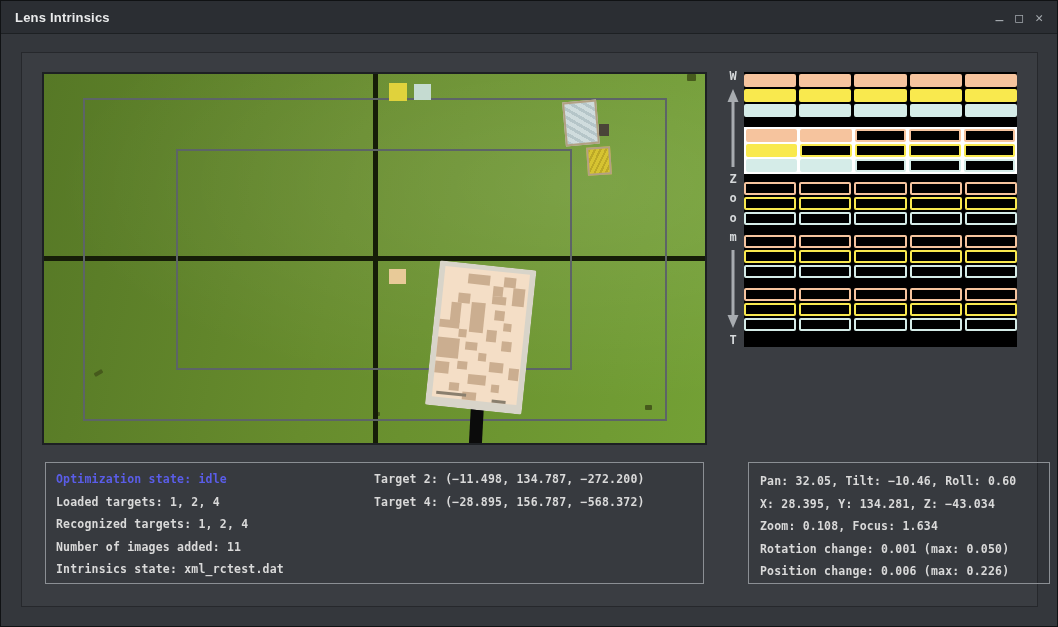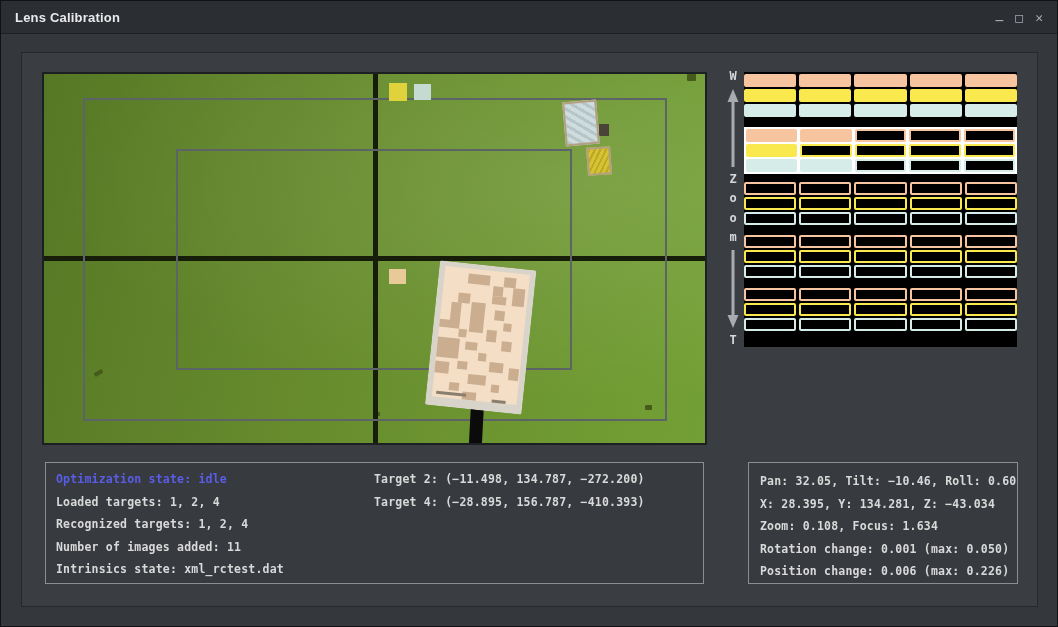--- a/index.html
+++ b/index.html
@@ -57,34 +57,34 @@
   .zg-group{margin-bottom:10px;}
   .zg-group.highlight{background:#ffffff;padding:2px;margin-bottom:8px;}
   .zg-row{display:flex;gap:3px;margin-bottom:2px;}
   .zg-row:last-child{margin-bottom:0;}
   .zg-cell{flex:1;height:13px;border-radius:2px;border:2px solid var(--c);box-sizing:border-box;}
   .zg-cell.filled{background:var(--c);}
   .zg-cell.outlined{background:#000;}
   
   .panel{position:absolute;border:1px solid #8b8f94;box-sizing:border-box;background:rgba(0,0,0,0.04);}
   .panel.status{left:44px;top:461px;width:659px;height:122px;}
-  .panel.camstate{left:747px;top:461px;width:270px;height:122px;}
+  .panel.camstate{left:747px;top:461px;width:302px;height:122px;}
   .tcol{position:absolute;top:5px;}
   .tcol.left{left:10px;}
   .tcol.mid{left:328px;}
   .tline{font-size:11.5px;font-weight:bold;color:#d9d9d9;line-height:22.5px;white-space:pre;letter-spacing:0.2px;}
   .panel.camstate .tcol{top:7px;left:11px;}
 </style>
 </head>
 <body>
 
 <div class="window">
 
   <div class="titlebar">
-    <span class="title">Lens Calibration</span>
+    <span class="title">Lens Intrinsics</span>
     <div class="win-controls">
       <span class="min">_</span>
       <span class="max">□</span>
       <span class="cls">✕</span>
     </div>
   </div>
 
   <div class="content-panel"></div>
 
   <div class="camera-view">
@@ -282,21 +282,21 @@
   <div class="panel status">
     <div class="tcol left">
       <div class="tline" style="color: rgb(90, 93, 232);">Optimization state: idle</div>
       <div class="tline">Loaded targets: 1, 2, 4</div>
       <div class="tline">Recognized targets: 1, 2, 4</div>
       <div class="tline">Number of images added: 11</div>
       <div class="tline">Intrinsics state: xml_rctest.dat</div>
     </div>
     <div class="tcol mid">
       <div class="tline">Target 2: (−11.498, 134.787, −272.200)</div>
-      <div class="tline">Target 4: (−28.895, 156.787, −410.393)</div>
+      <div class="tline">Target 4: (−28.895, 156.787, −568.372)</div>
     </div>
   </div>
 
   <div class="panel camstate">
     <div class="tcol">
       <div class="tline">Pan: 32.05, Tilt: −10.46, Roll: 0.60</div>
       <div class="tline">X: 28.395, Y: 134.281, Z: −43.034</div>
       <div class="tline">Zoom: 0.108, Focus: 1.634</div>
       <div class="tline">Rotation change: 0.001 (max: 0.050)</div>
       <div class="tline">Position change: 0.006 (max: 0.226)</div>

